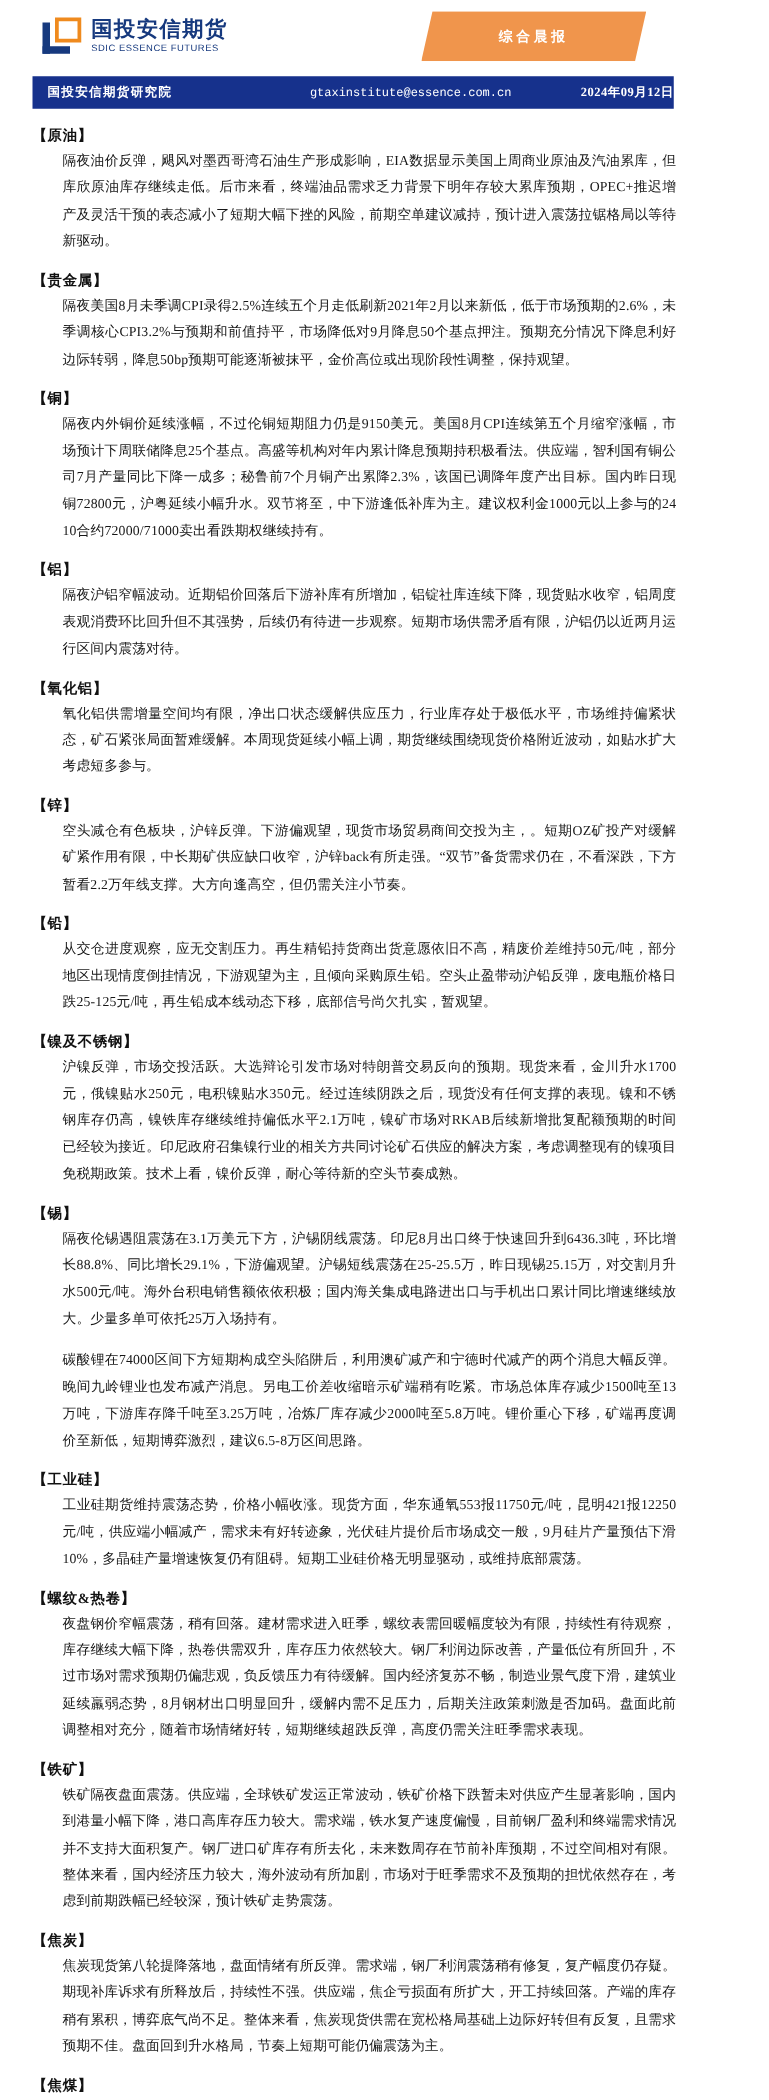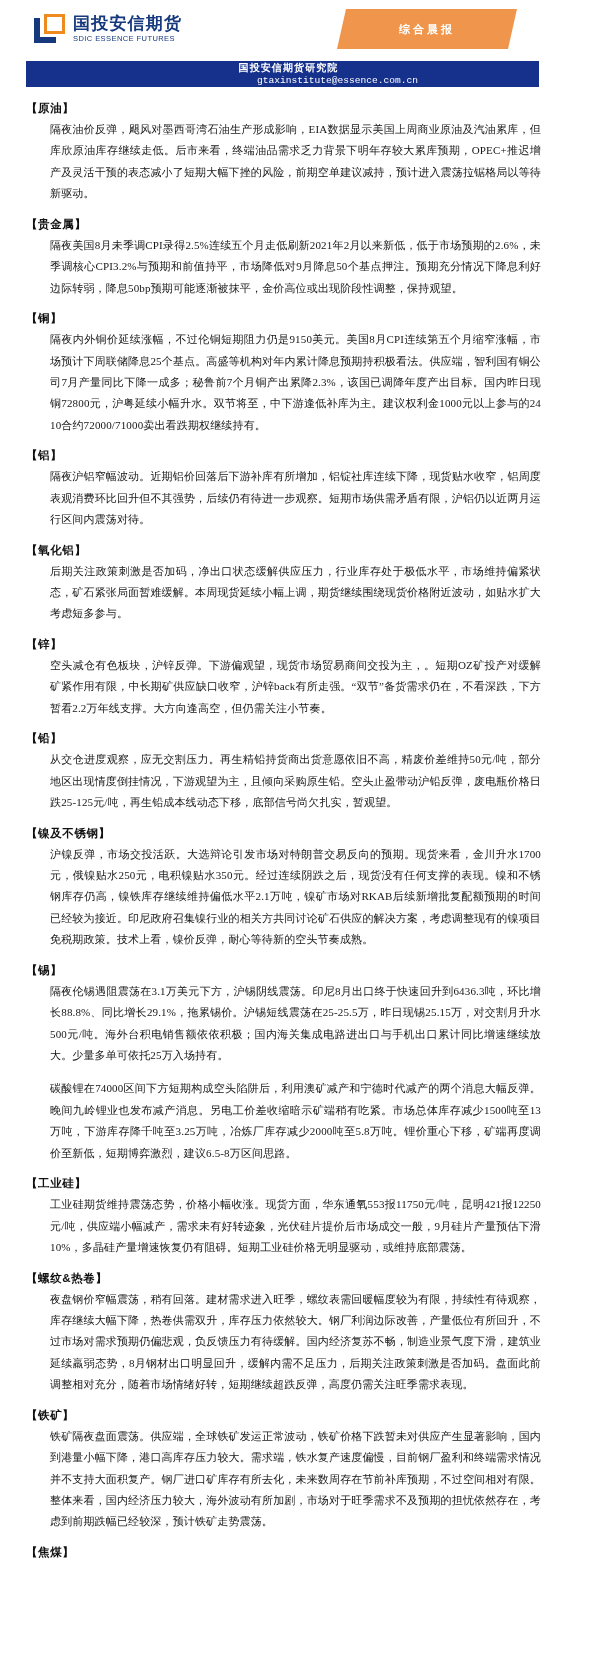--- a/index.html
+++ b/index.html
@@ -111,21 +111,20 @@
   
   .infobar {
     margin: 3px 26px 0 26px;
     height: 26px;
     background: #16318c;
     color: #ffffff;
     display: flex;
     align-items: center;
     font-size: 10px;
     letter-spacing: 0.3px;
-    flex-direction: column;
   }
   .infobar .ib-inst {
     font-family: "Liberation Serif", "DejaVu Serif", serif;
     font-weight: bold;
     padding-left: 12px;
     letter-spacing: 1.1px;
     flex: 0 0 auto;
   }
   .infobar .ib-mail {
     font-family: "Liberation Mono", "DejaVu Sans Mono", monospace;
@@ -143,21 +142,21 @@
   }
 
   
   .content {
     padding: 14px 24px 0 26px;
   }
   .section {
     margin-bottom: 12px;
   }
   .sec-title {
-    font-family: Liberation Sans, sans-serif;
+    font-family: Liberation Serif, serif;
     font-size: 11.5px;
     font-weight: bold;
     color: #111;
     letter-spacing: 0.6px;
     margin-bottom: 3px;
   }
   .sec-body {
     font-family: "Liberation Serif", "DejaVu Serif", serif;
     font-size: 11px;
     line-height: 1.95;
@@ -214,41 +213,41 @@
       <div class="sec-body">隔夜内外铜价延续涨幅，不过伦铜短期阻力仍是9150美元。美国8月CPI连续第五个月缩窄涨幅，市场预计下周联储降息25个基点。高盛等机构对年内累计降息预期持积极看法。供应端，智利国有铜公司7月产量同比下降一成多；秘鲁前7个月铜产出累降2.3%，该国已调降年度产出目标。国内昨日现铜72800元，沪粤延续小幅升水。双节将至，中下游逢低补库为主。建议权利金1000元以上参与的2410合约72000/71000卖出看跌期权继续持有。</div>
     </div>
 
     <div class="section">
       <div class="sec-title">【铝】</div>
       <div class="sec-body">隔夜沪铝窄幅波动。近期铝价回落后下游补库有所增加，铝锭社库连续下降，现货贴水收窄，铝周度表观消费环比回升但不其强势，后续仍有待进一步观察。短期市场供需矛盾有限，沪铝仍以近两月运行区间内震荡对待。</div>
     </div>
 
     <div class="section">
       <div class="sec-title">【氧化铝】</div>
-      <div class="sec-body">后期关注政策刺激是否加码，净出口状态缓解供应压力，行业库存处于极低水平，市场维持偏紧状态，矿石紧张局面暂难缓解。本周现货延续小幅上调，期货继续围绕现货价格附近波动，如贴水扩大考虑短多参与。</div>
+      <div class="sec-body">氧化铝供需增量空间均有限，净出口状态缓解供应压力，行业库存处于极低水平，市场维持偏紧状态，矿石紧张局面暂难缓解。本周现货延续小幅上调，期货继续围绕现货价格附近波动，如贴水扩大考虑短多参与。</div>
     </div>
 
     <div class="section">
       <div class="sec-title">【锌】</div>
       <div class="sec-body">空头减仓有色板块，沪锌反弹。下游偏观望，现货市场贸易商间交投为主，。短期OZ矿投产对缓解矿紧作用有限，中长期矿供应缺口收窄，沪锌back有所走强。“双节”备货需求仍在，不看深跌，下方暂看2.2万年线支撑。大方向逢高空，但仍需关注小节奏。</div>
     </div>
 
     <div class="section">
       <div class="sec-title">【铅】</div>
       <div class="sec-body">从交仓进度观察，应无交割压力。再生精铅持货商出货意愿依旧不高，精废价差维持50元/吨，部分地区出现情度倒挂情况，下游观望为主，且倾向采购原生铅。空头止盈带动沪铅反弹，废电瓶价格日跌25-125元/吨，再生铅成本线动态下移，底部信号尚欠扎实，暂观望。</div>
     </div>
 
     <div class="section">
       <div class="sec-title">【镍及不锈钢】</div>
       <div class="sec-body">沪镍反弹，市场交投活跃。大选辩论引发市场对特朗普交易反向的预期。现货来看，金川升水1700元，俄镍贴水250元，电积镍贴水350元。经过连续阴跌之后，现货没有任何支撑的表现。镍和不锈钢库存仍高，镍铁库存继续维持偏低水平2.1万吨，镍矿市场对RKAB后续新增批复配额预期的时间已经较为接近。印尼政府召集镍行业的相关方共同讨论矿石供应的解决方案，考虑调整现有的镍项目免税期政策。技术上看，镍价反弹，耐心等待新的空头节奏成熟。</div>
     </div>
 
     <div class="section">
       <div class="sec-title">【锡】</div>
-      <div class="sec-body">隔夜伦锡遇阻震荡在3.1万美元下方，沪锡阴线震荡。印尼8月出口终于快速回升到6436.3吨，环比增长88.8%、同比增长29.1%，拖累锡价。沪锡短线震荡在25-25.5万，昨日现锡25.15万，对交割月升水500元/吨。海外台积电销售额依依积极；国内海关集成电路进出口与手机出口累计同比增速继续放大。少量多单可依托25万入场持有。</div>
+      <div class="sec-body">隔夜伦锡遇阻震荡在3.1万美元下方，沪锡阴线震荡。印尼8月出口终于快速回升到6436.3吨，环比增长88.8%、同比增长29.1%，下游偏观望。沪锡短线震荡在25-25.5万，昨日现锡25.15万，对交割月升水500元/吨。海外台积电销售额依依积极；国内海关集成电路进出口与手机出口累计同比增速继续放大。少量多单可依托25万入场持有。</div>
     </div>
 
     <div class="section">
       <div class="sec-body">碳酸锂在74000区间下方短期构成空头陷阱后，利用澳矿减产和宁德时代减产的两个消息大幅反弹。晚间九岭锂业也发布减产消息。另电工价差收缩暗示矿端稍有吃紧。市场总体库存减少1500吨至13万吨，下游库存降千吨至3.25万吨，冶炼厂库存减少2000吨至5.8万吨。锂价重心下移，矿端再度调价至新低，短期博弈激烈，建议6.5-8万区间思路。</div>
     </div>
 
     <div class="section">
       <div class="sec-title">【工业硅】</div>
       <div class="sec-body">工业硅期货维持震荡态势，价格小幅收涨。现货方面，华东通氧553报11750元/吨，昆明421报12250元/吨，供应端小幅减产，需求未有好转迹象，光伏硅片提价后市场成交一般，9月硅片产量预估下滑10%，多晶硅产量增速恢复仍有阻碍。短期工业硅价格无明显驱动，或维持底部震荡。</div>
     </div>
@@ -256,20 +255,24 @@
     <div class="section">
       <div class="sec-title">【螺纹&amp;热卷】</div>
       <div class="sec-body">夜盘钢价窄幅震荡，稍有回落。建材需求进入旺季，螺纹表需回暖幅度较为有限，持续性有待观察，库存继续大幅下降，热卷供需双升，库存压力依然较大。钢厂利润边际改善，产量低位有所回升，不过市场对需求预期仍偏悲观，负反馈压力有待缓解。国内经济复苏不畅，制造业景气度下滑，建筑业延续羸弱态势，8月钢材出口明显回升，缓解内需不足压力，后期关注政策刺激是否加码。盘面此前调整相对充分，随着市场情绪好转，短期继续超跌反弹，高度仍需关注旺季需求表现。</div>
     </div>
 
     <div class="section">
       <div class="sec-title">【铁矿】</div>
       <div class="sec-body">铁矿隔夜盘面震荡。供应端，全球铁矿发运正常波动，铁矿价格下跌暂未对供应产生显著影响，国内到港量小幅下降，港口高库存压力较大。需求端，铁水复产速度偏慢，目前钢厂盈利和终端需求情况并不支持大面积复产。钢厂进口矿库存有所去化，未来数周存在节前补库预期，不过空间相对有限。整体来看，国内经济压力较大，海外波动有所加剧，市场对于旺季需求不及预期的担忧依然存在，考虑到前期跌幅已经较深，预计铁矿走势震荡。</div>
     </div>
 
+    <div class="section">
+      <div class="sec-title">【焦炭】</div>
+      <div class="sec-body">焦炭现货第八轮提降落地，盘面情绪有所反弹。需求端，钢厂利润震荡稍有修复，复产幅度仍存疑。期现补库诉求有所释放后，持续性不强。供应端，焦企亏损面有所扩大，开工持续回落。产端的库存稍有累积，博弈底气尚不足。整体来看，焦炭现货供需在宽松格局基础上边际好转但有反复，且需求预期不佳。盘面回到升水格局，节奏上短期可能仍偏震荡为主。</div>
+    </div>
 
     <div class="section">
       <div class="sec-title">【焦煤】</div>
       <div class="sec-body"></div>
     </div>
 
   </div>
 </div>
 
 </body></html>

